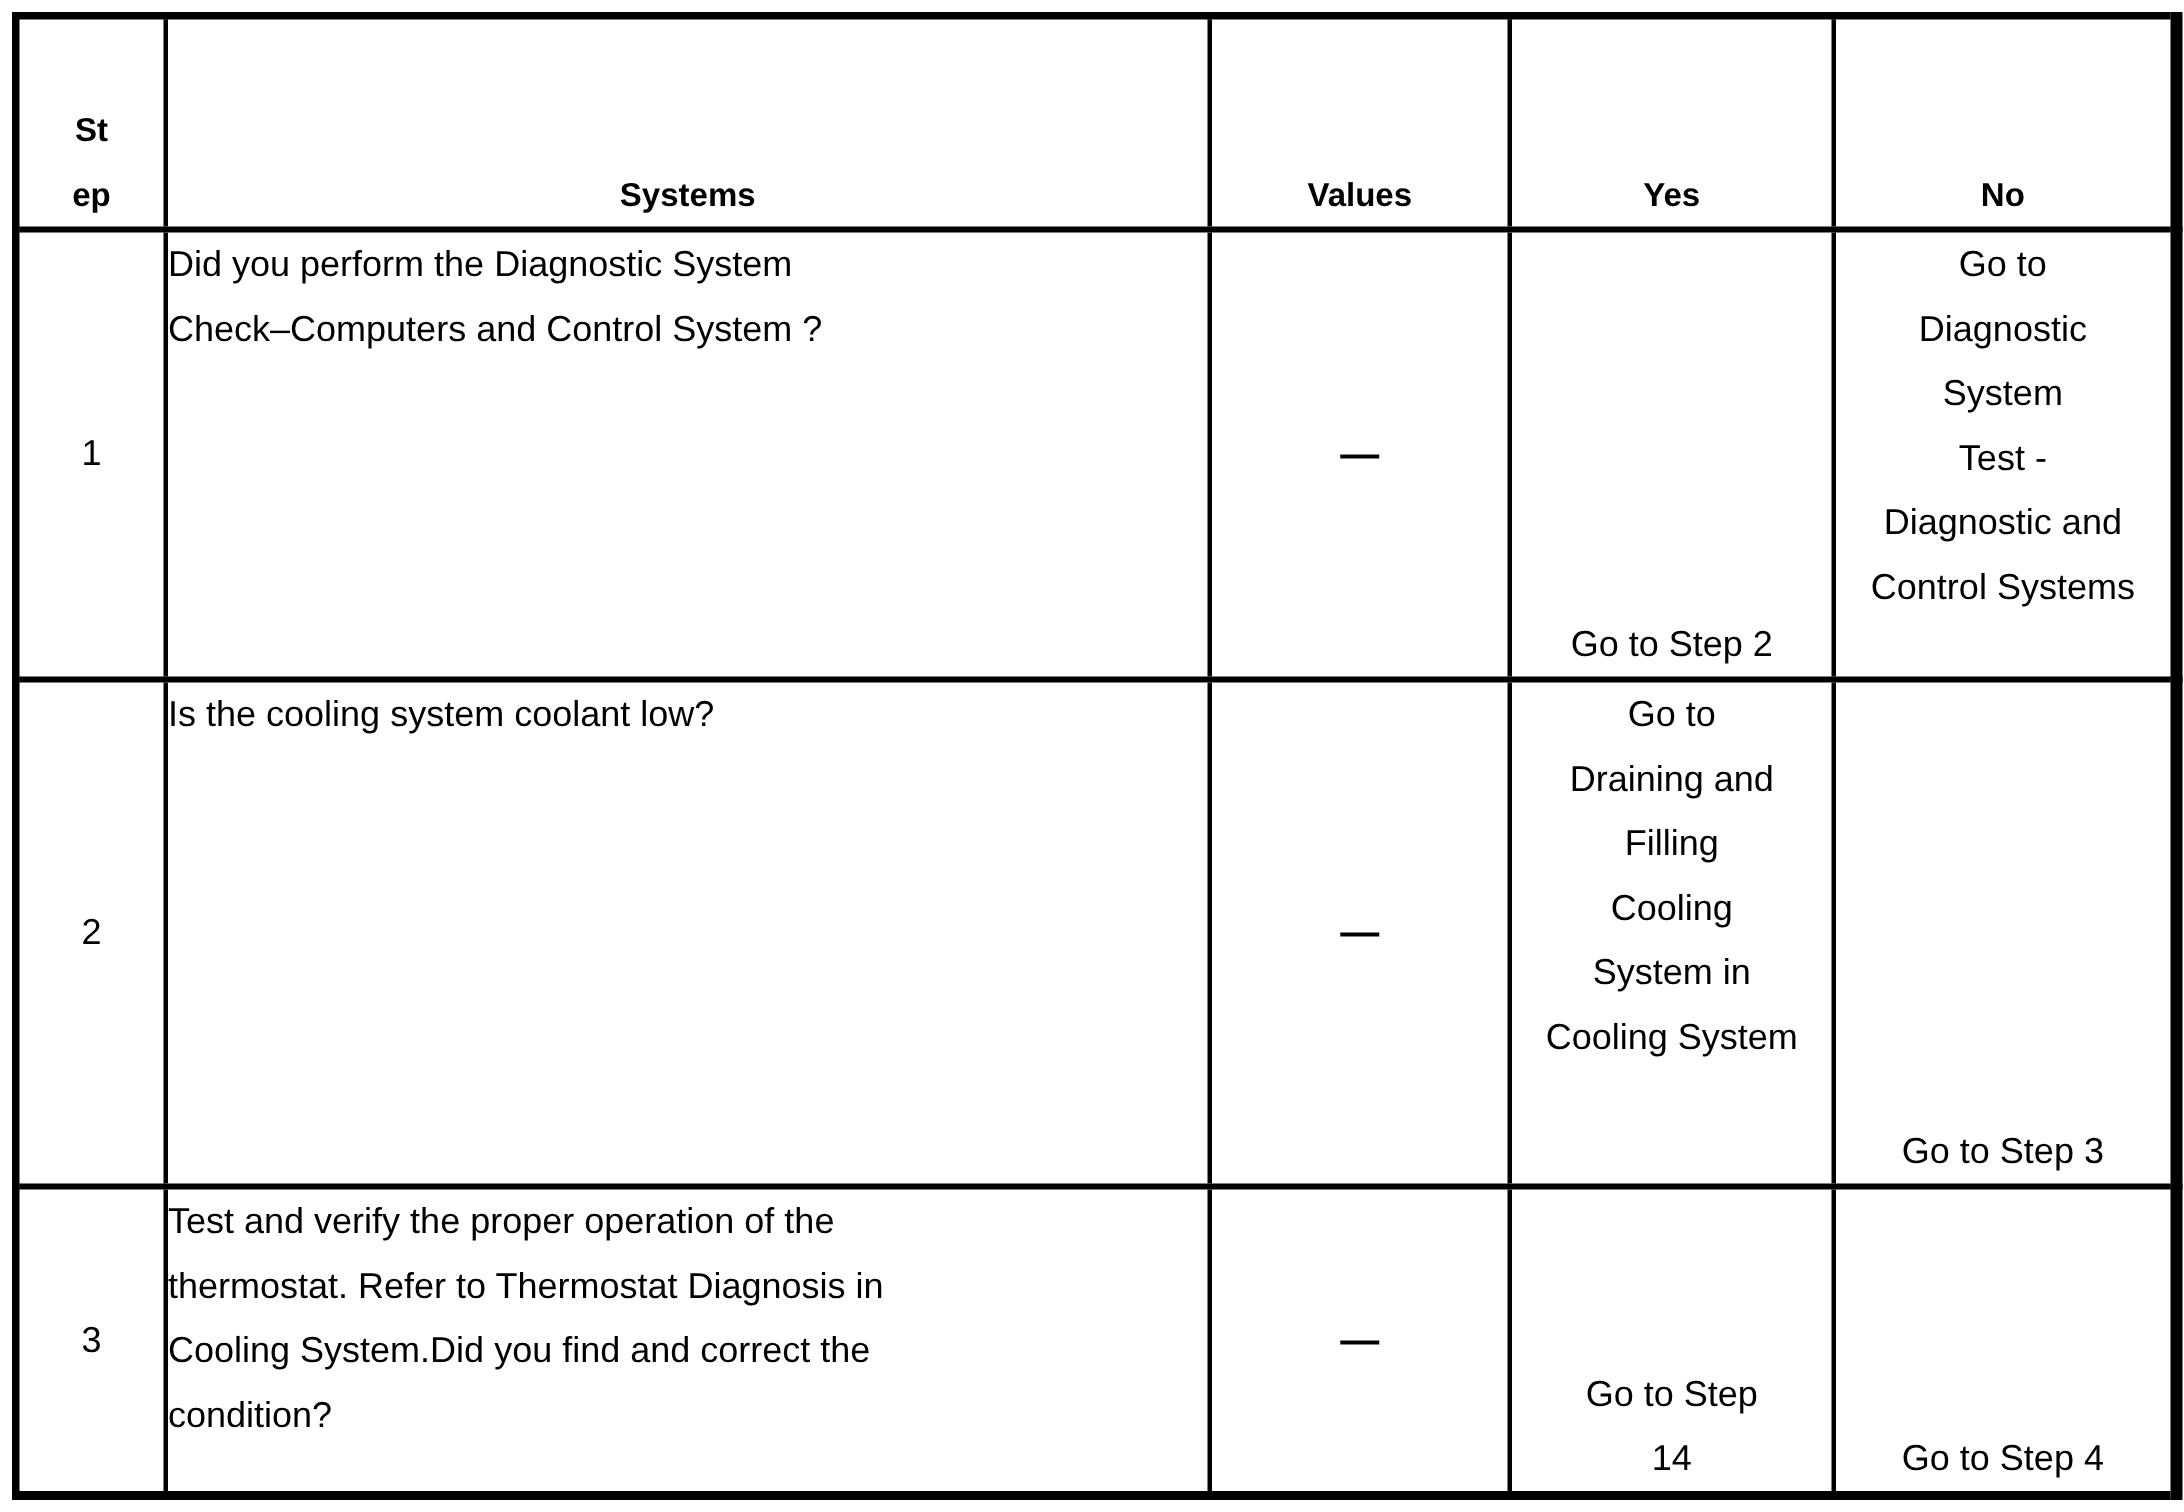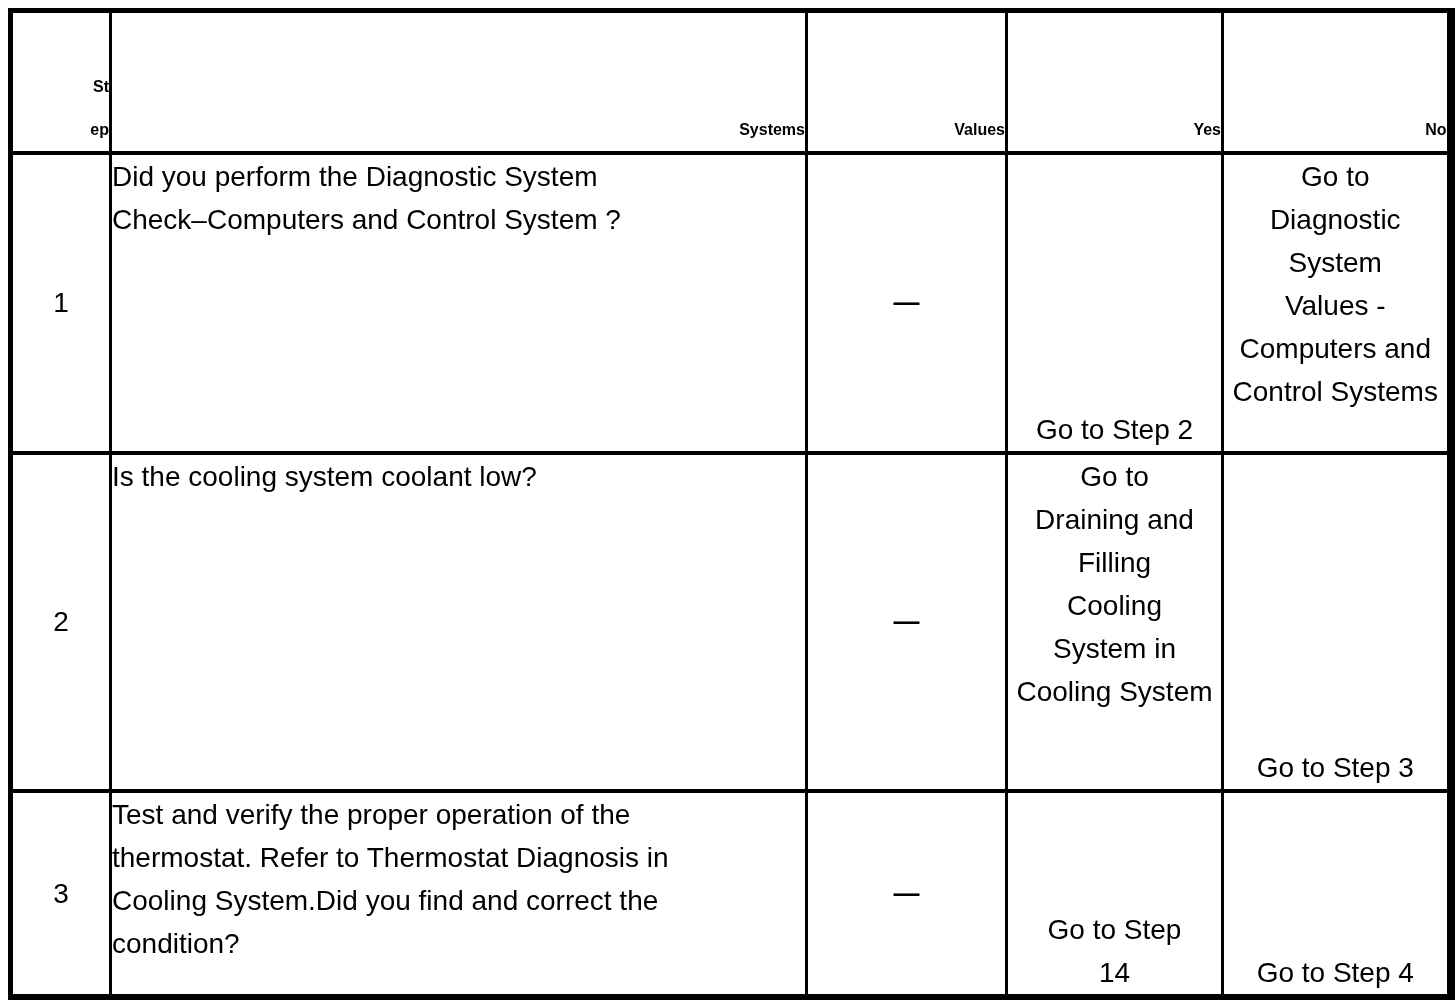--- a/index.html
+++ b/index.html
@@ -36,28 +36,28 @@
     overflow: hidden;
     background: #ffffff;
   }
   tr.header-row { height: 142px; }
   tr.row-1 { height: 300px; }
   tr.row-2 { height: 338px; }
   tr.row-3 { height: 206px; }
 
   th.hcell {
     font-weight: bold;
-    font-size: 16px;
+    font-size: 22px;
     line-height: 43px;
-    text-align: right;
+    text-align: center;
     vertical-align: bottom;
     padding-bottom: 10px;
   }
   td {
-    font-size: 28px;
+    font-size: 24px;
     line-height: 43px;
   }
   td.cell-step {
     text-align: center;
     vertical-align: middle;
   }
   td.cell-action {
     text-align: left;
     vertical-align: top;
     padding: 14px 12px 0 16px;
@@ -124,22 +124,22 @@
           <div class="ln">Check–Computers and Control System ?</div>
         </td>
       <td class="cell-values">—</td>
       <td class="cell-goto vbottom">
           <div class="ln">Go to Step 2</div>
         </td>
       <td class="cell-goto vtop">
           <div class="ln">Go to</div>
           <div class="ln">Diagnostic</div>
           <div class="ln">System</div>
-          <div class="ln">Values -</div>
-          <div class="ln">Computers and</div>
+          <div class="ln">Test -</div>
+          <div class="ln">Diagnostic and</div>
           <div class="ln">Control Systems</div>
         </td>
     </tr>
     <tr class="row-2">
       <td class="cell-step">2</td>
       <td class="cell-action">
           <div class="ln">Is the cooling system coolant low?</div>
         </td>
       <td class="cell-values">—</td>
       <td class="cell-goto vtop">

